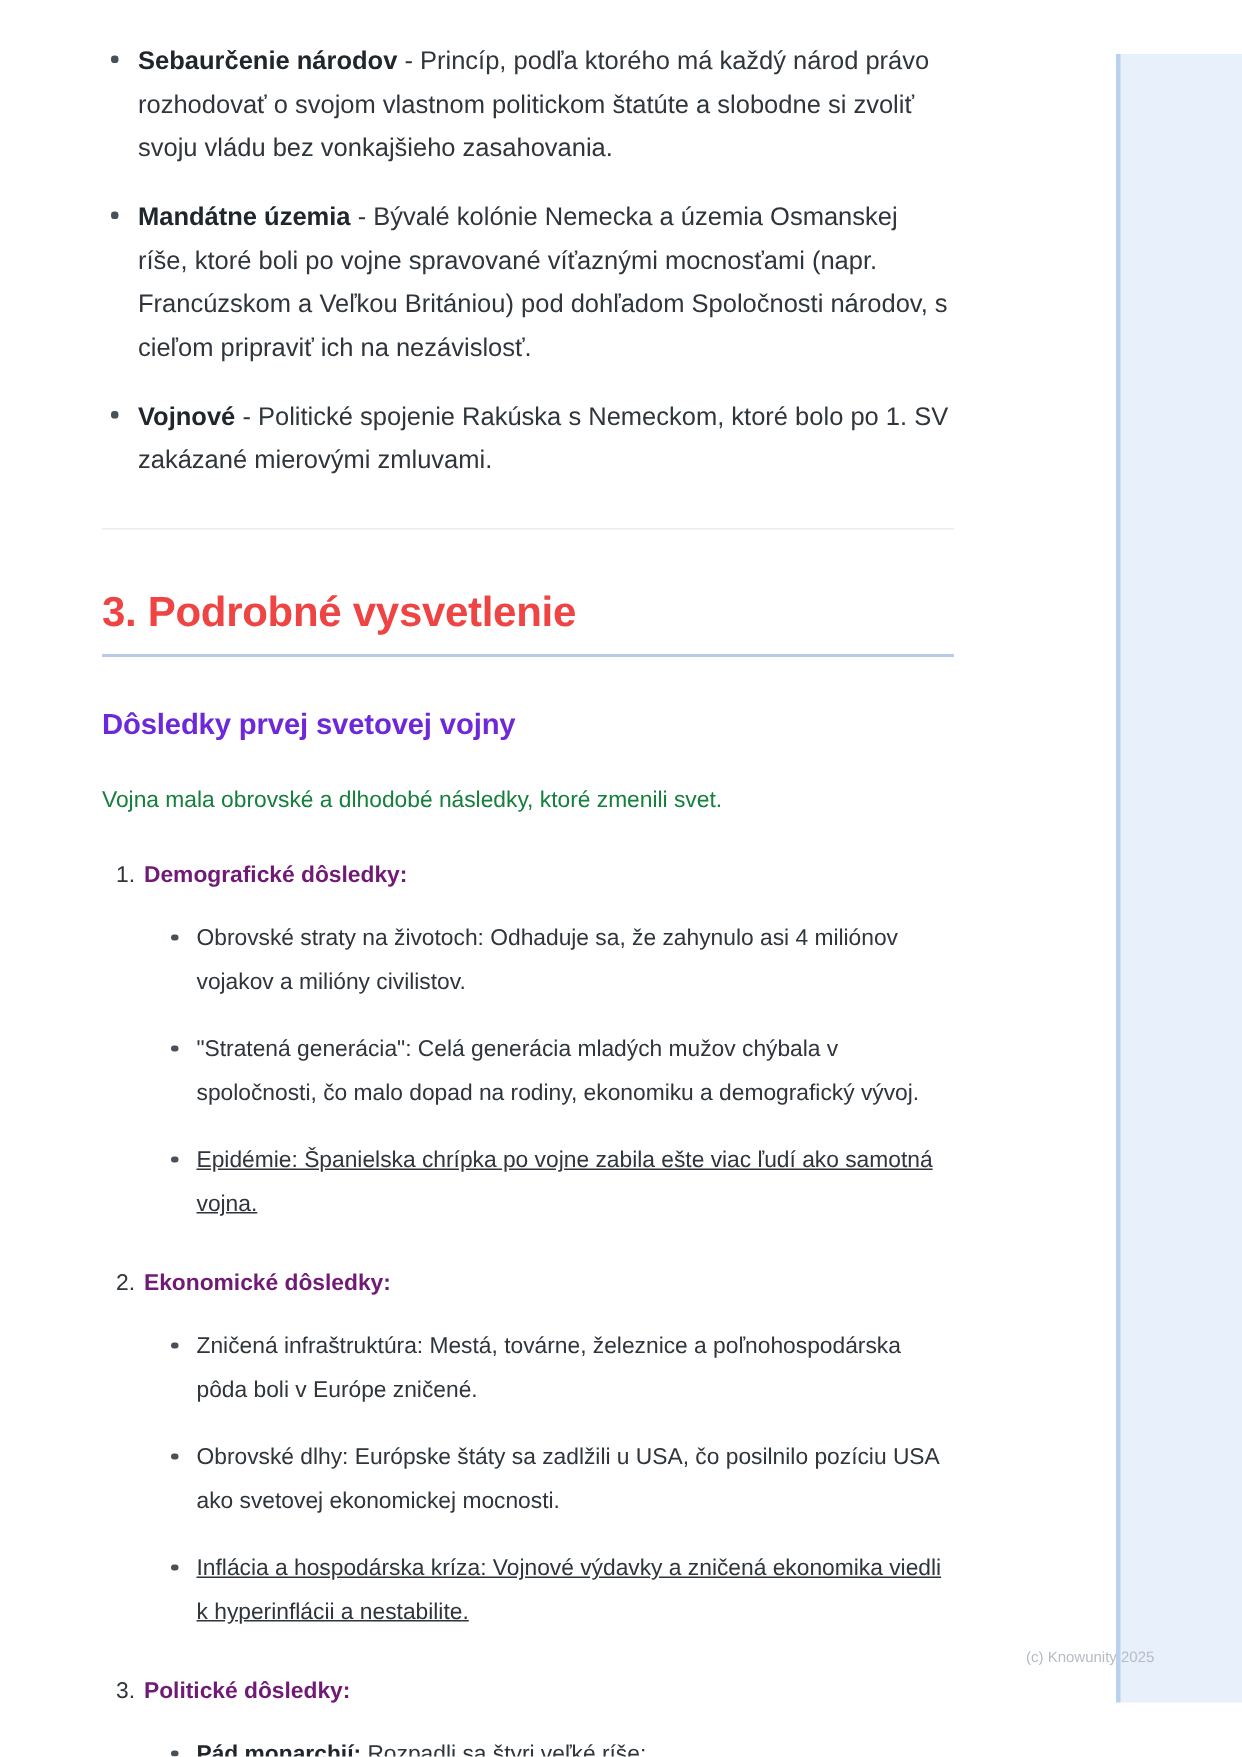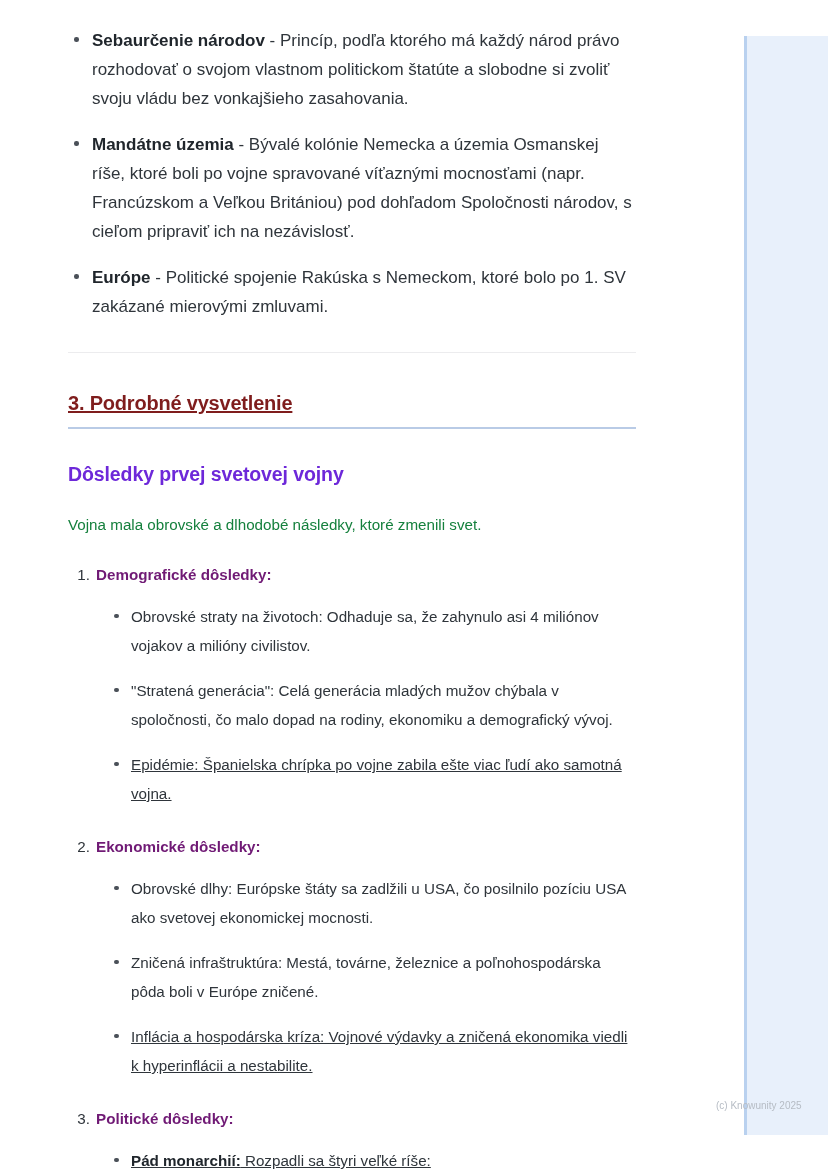--- a/index.html
+++ b/index.html
@@ -82,26 +82,25 @@
   .rule {
     margin: 31px 0 0 0;
     height: 1px;
     background: #ececee;
     width: 568px;
   }
 
   
   h2.section-title {
     margin: 39px 0 0 0;
-    font-size: 20px;
+    font-size: 28px;
     font-weight: bold;
-    color: #7f1d1d;
+    color: #ef4444;
     letter-spacing: -0.2px;
     line-height: 1.15;
-    text-decoration: underline;
   }
   .section-underline {
     margin-top: 12px;
     height: 2px;
     background: #b9cbe6;
     width: 568px;
   }
 
   h3.sub-title {
     margin: 34px 0 0 0;
@@ -166,21 +165,21 @@
     top: 11.5px;
     width: 4.5px;
     height: 4.5px;
     border-radius: 50%;
     background: #4a5058;
   }
 
   
   .footer-credit {
     position: absolute;
-    left: 716px;
+    left: 684px;
     top: 1100px;
     font-size: 10px;
     color: #b6bcc4;
     white-space: nowrap;
   }
 </style>
 </head>
 <body>
 
 <div class="side-panel"></div>
@@ -192,21 +191,21 @@
       <li class="tl-item">
         <span class="dot"></span>
         <span class="b">Sebaurčenie národov</span><span> - </span><span>Princíp, podľa ktorého má každý národ právo rozhodovať o svojom vlastnom politickom štatúte a slobodne si zvoliť svoju vládu bez vonkajšieho zasahovania.</span>
       </li>
       <li class="tl-item">
         <span class="dot"></span>
         <span class="b">Mandátne územia</span><span> - </span><span>Bývalé kolónie Nemecka a územia Osmanskej ríše, ktoré boli po vojne spravované víťaznými mocnosťami (napr. Francúzskom a Veľkou Britániou) pod dohľadom Spoločnosti národov, s cieľom pripraviť ich na nezávislosť.</span>
       </li>
       <li class="tl-item">
         <span class="dot"></span>
-        <span class="b">Európe</span><span> - </span><span>Politické spojenie Rakúska s Nemeckom, ktoré bolo po 1. SV zakázané mierovými zmluvami.</span>
+        <span class="b">Vojnové</span><span> - </span><span>Politické spojenie Rakúska s Nemeckom, ktoré bolo po 1. SV zakázané mierovými zmluvami.</span>
       </li>
     </ul>
 
     <div class="rule"></div>
 
     <h2 class="section-title">3. Podrobné vysvetlenie</h2>
     <div class="section-underline"></div>
 
     <h3 class="sub-title">Dôsledky prvej svetovej vojny</h3>
 
@@ -232,25 +231,25 @@
           </li>
         </ul>
       </li>
 
       <li class="num-item">
         <span class="num">2.</span>
         <span class="num-label">Ekonomické dôsledky:</span>
         <ul class="sub-list">
           <li class="sub-item">
             <span class="dot"></span>
+            <span>Zničená infraštruktúra: Mestá, továrne, železnice a poľnohospodárska pôda boli v Európe zničené.</span>
+          </li>
+          <li class="sub-item">
+            <span class="dot"></span>
             <span>Obrovské dlhy: Európske štáty sa zadlžili u USA, čo posilnilo pozíciu USA ako svetovej ekonomickej mocnosti.</span>
-          </li>
-          <li class="sub-item">
-            <span class="dot"></span>
-            <span>Zničená infraštruktúra: Mestá, továrne, železnice a poľnohospodárska pôda boli v Európe zničené.</span>
           </li>
           <li class="sub-item">
             <span class="dot"></span>
             <span>Inflácia a hospodárska kríza: Vojnové výdavky a zničená ekonomika viedli k hyperinflácii a nestabilite.</span>
           </li>
         </ul>
       </li>
 
       <li class="num-item">
         <span class="num">3.</span>

